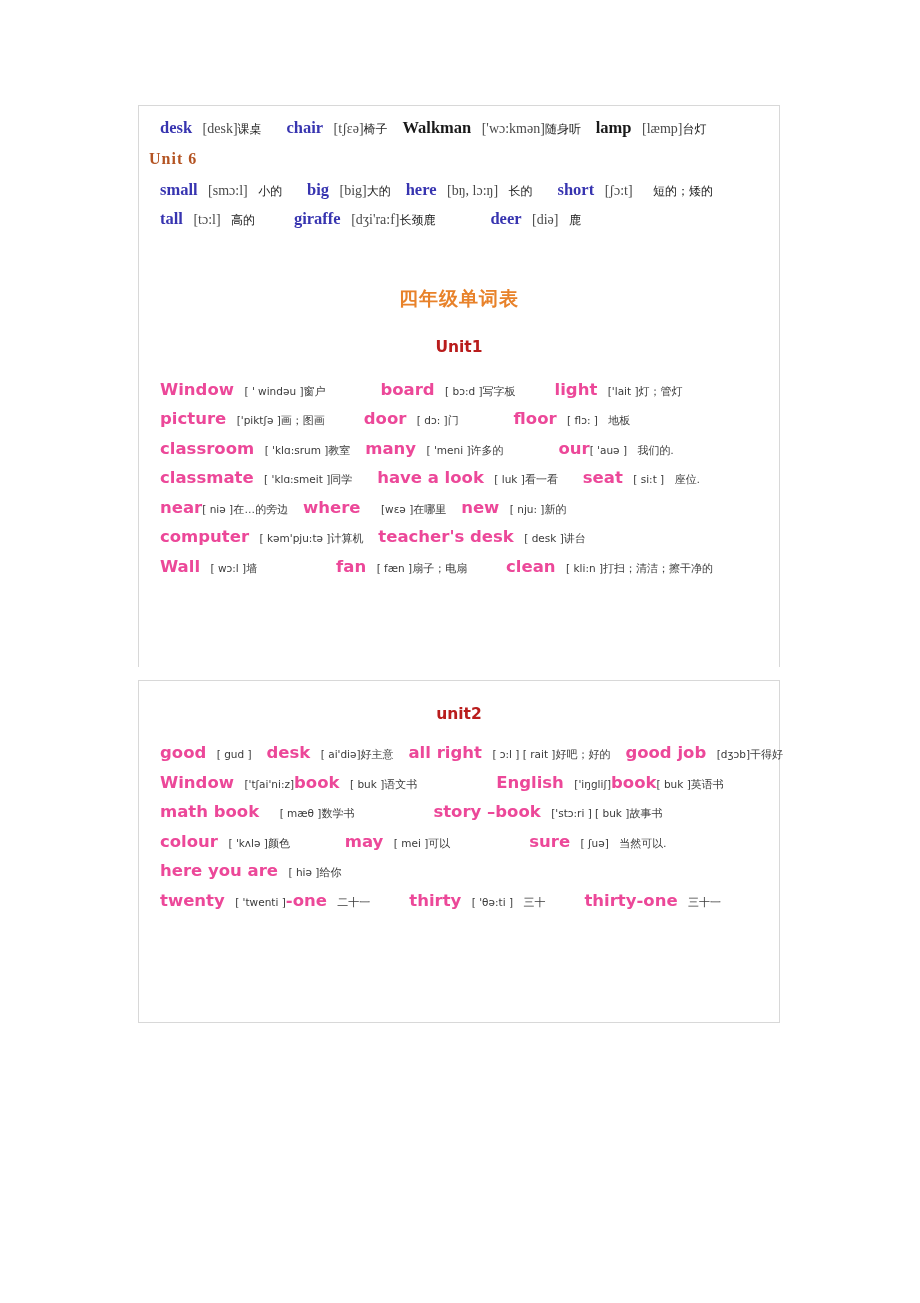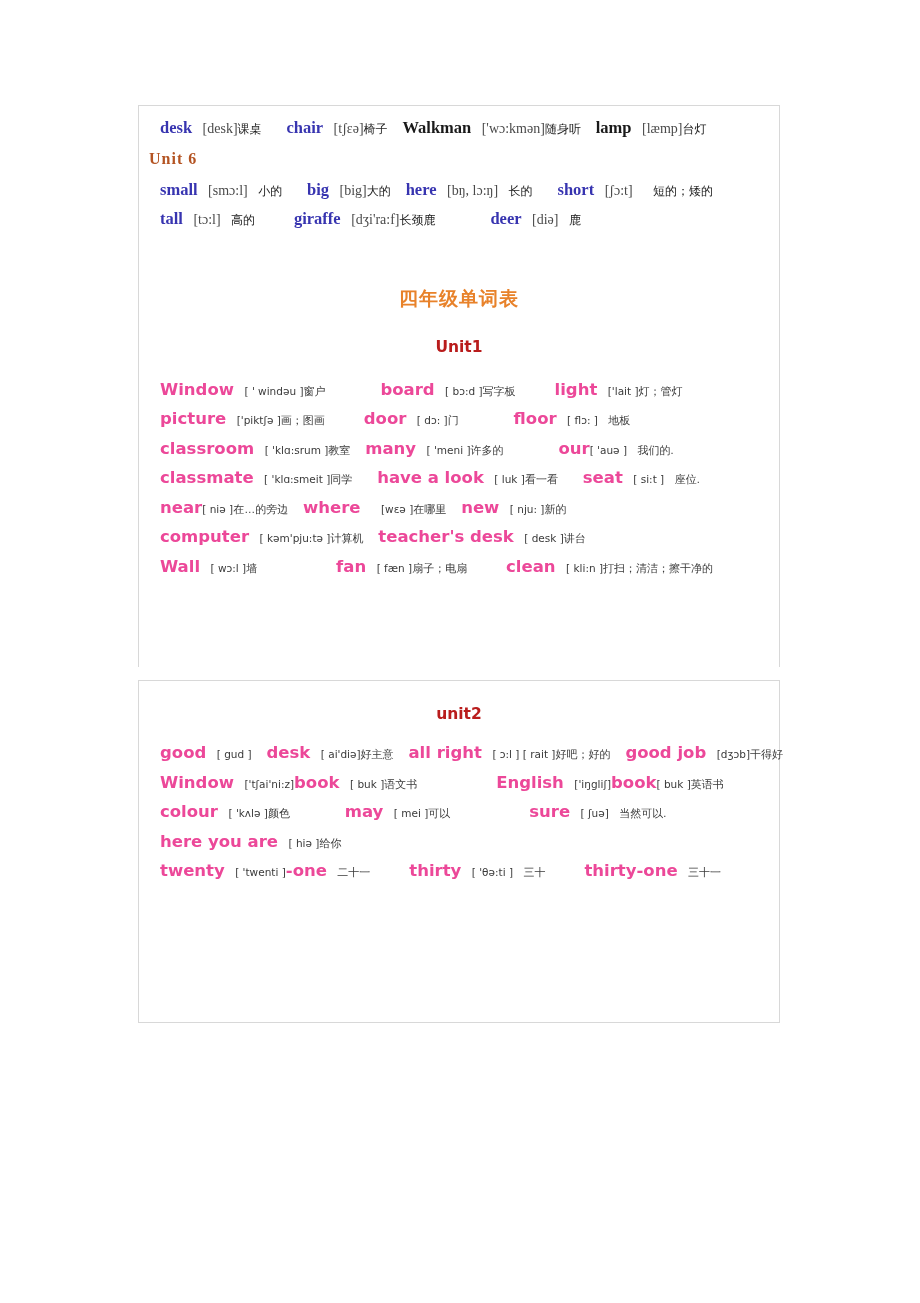--- a/index.html
+++ b/index.html
@@ -286,20 +286,27 @@
 
       <div class="line sans">
         <span class="word">Window</span>
         <span class="sp-s"></span><span class="ph">['tʃai'ni:z]</span><span class="word">book</span>
         <span class="sp-s"></span><span class="ph">[ buk ]</span><span class="cn">语文书</span>
         <span class="sp-xxl"></span>
         <span class="word">English</span>
         <span class="sp-s"></span><span class="ph">['iŋgliʃ]</span><span class="word">book</span><span class="ph">[ buk ]</span><span class="cn">英语书</span>
       </div>
 
+      <div class="line sans">
+        <span class="word">math book</span>
+        <span class="sp-m"></span><span class="ph">[ mæθ ]</span><span class="cn">数学书</span>
+        <span class="sp-xxl"></span>
+        <span class="word">story –book</span>
+        <span class="sp-s"></span><span class="ph">['stɔ:ri ] [ buk ]</span><span class="cn">故事书</span>
+      </div>
 
 
       <div class="line sans">
         <span class="word">colour</span>
         <span class="sp-s"></span><span class="ph">[ 'kʌlə ]</span><span class="cn">颜色</span>
         <span class="sp-xl"></span>
         <span class="word">may</span>
         <span class="sp-s"></span><span class="ph">[ mei ]</span><span class="cn">可以</span>
         <span class="sp-xxl"></span>
         <span class="word">sure</span>

